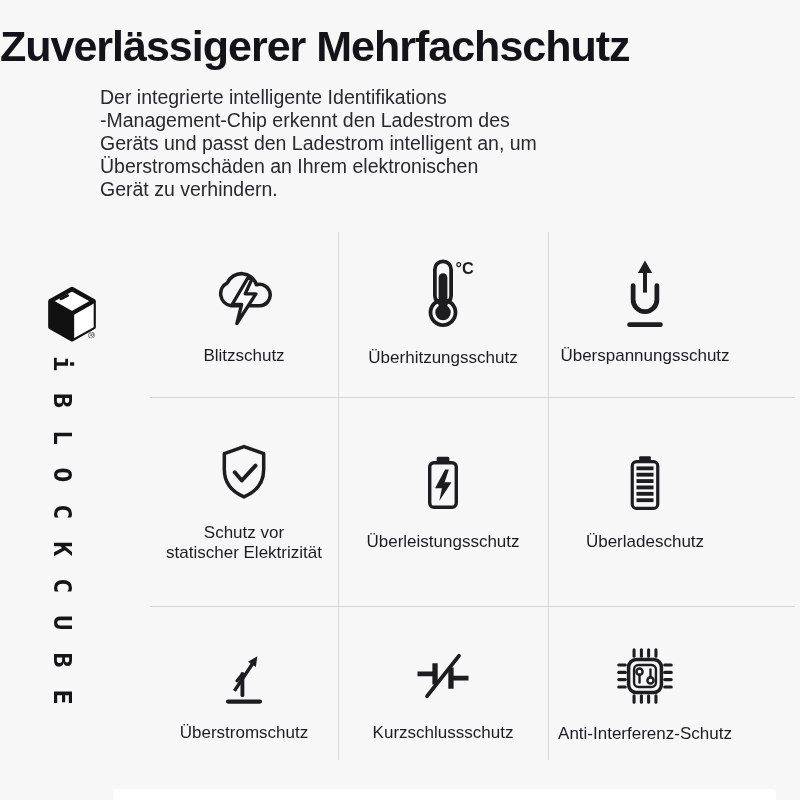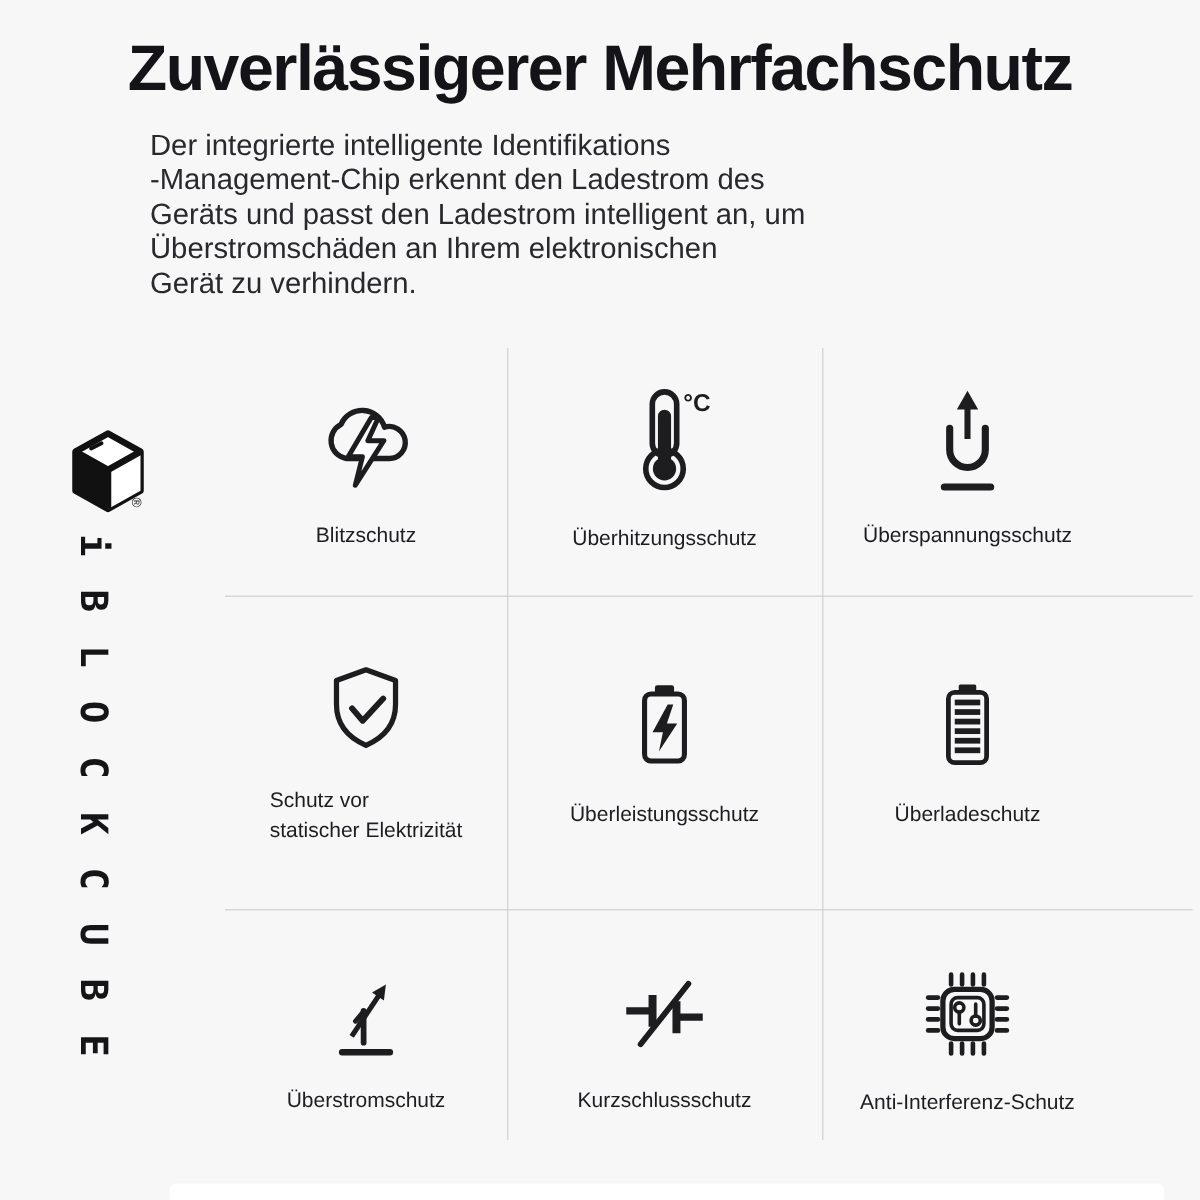--- a/index.html
+++ b/index.html
@@ -5,21 +5,21 @@
   html,body{margin:0;padding:0;}
   body{
     width:800px;height:800px;position:relative;overflow:hidden;
     background:#f7f7f8;
     font-family:"Liberation Sans", sans-serif;
     color:#1b1b1f;
   }
   
   .title{
     position:absolute;top:22px;left:0;width:800px;
-    text-align:center;font-size:43px;font-weight:bold;
+    text-align:left;font-size:43px;font-weight:bold;
     letter-spacing:-1px;color:#141418;
   }
   .desc{
     position:absolute;top:86px;left:100px;width:600px;
     text-align:left;font-size:19.5px;line-height:23px;
     color:#29292d;white-space:pre-line;
   }
   
   .cube{position:absolute;left:46px;top:286px;width:52px;height:58px;}
   .brand-reg{
@@ -38,21 +38,21 @@
     position:absolute;left:150px;top:225px;
     display:grid;
     grid-template-columns:188px 210px 194px;
     grid-template-rows:172px 209px 172px;
   }
   .cell{
     display:flex;flex-direction:column;align-items:center;justify-content:center;
     gap:13px;
   }
   .cell .label{
-    font-size:14px;color:#1d1d21;text-align:left;white-space:pre-line;
+    font-size:17px;color:#1d1d21;text-align:center;white-space:pre-line;
     line-height:20px;
   }
   .icon svg{display:block;}
   .gline{position:absolute;background:#d2d2d6;}
   .v1{left:338px;top:232px;width:1px;height:528px;opacity:.85;}
   .v2{left:548px;top:232px;width:1px;height:528px;opacity:.85;}
   .h1{left:150px;top:397px;width:645px;height:1px;opacity:.9;}
   .h2{left:150px;top:606px;width:645px;height:1px;opacity:.9;}
   
   .bottom-bar{

